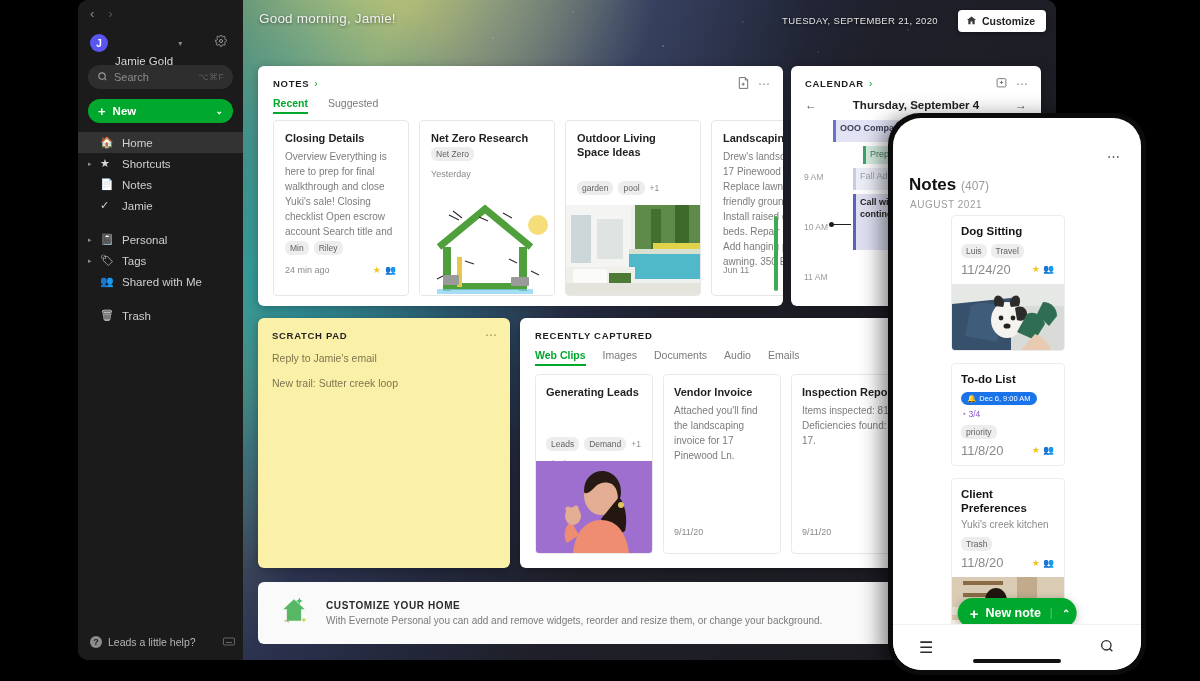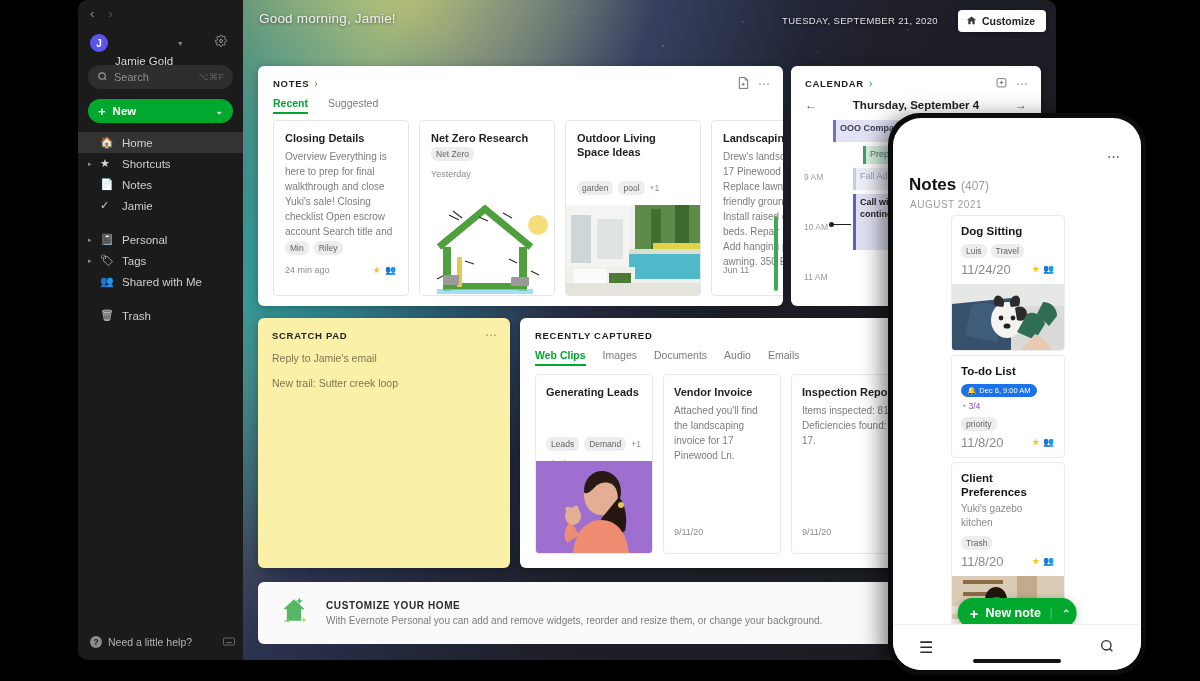--- a/index.html
+++ b/index.html
@@ -227,21 +227,21 @@
     width: 100%; height: 100%; background: #fff;
     border-radius: 28px; overflow: hidden; position: relative;
   }
   .ph-status { position: absolute; left: 0; right: 0; top: 0; height: 26px; display: flex; align-items: center; padding: 0 20px; }
   .ph-time { font-size: 11.5px; font-weight: bold; color: #111; }
   .ph-right { margin-left: auto; display: flex; align-items: center; gap: 4px; }
   .ph-dots { position: absolute; right: 20px; top: 31px; color: #2b2b2b; font-size: 13px; letter-spacing: 1px; }
   .ph-h1 { position: absolute; left: 16px; top: 57px; font-size: 17px; font-weight: bold; color: #111; }
   .ph-count { font-size: 12px; color: #9c9c9c; font-weight: normal; }
   .ph-month { position: absolute; left: 17px; top: 81px; font-size: 10px; color: #9c9c9c; letter-spacing: .5px; }
-  .ph-grid { position: absolute; left: 10px; top: 97px; right: 10px; display: flex; flex-wrap: wrap; gap: 4px; padding-left: 48px; }
+  .ph-grid { position: absolute; left: 10px; top: 97px; right: 10px; display: flex; flex-wrap: wrap; gap: 12px; padding-left: 48px; }
   .ph-card { width: 114px; background: #fff; border: 1px solid #ececec; border-radius: 4px; padding: 9px 9px 7px 9px; position: relative; overflow: hidden; }
   .ph-t { font-size: 11.5px; font-weight: bold; color: #141414; line-height: 1.2; }
   .ph-b { font-size: 10px; color: #8a8a8a; line-height: 1.45; margin-top: 2px; }
   .ph-chip { display: inline-flex; align-items: center; gap: 3px; background: #1a73e8; color: #fff; font-size: 7.5px; padding: 2px 6px; border-radius: 9px; margin-top: 4px; }
   .ph-tagrow { display: flex; gap: 4px; margin-top: 5px; align-items: center; }
   .ph-meta { display: flex; align-items: center; margin-top: 4px; }
   .ph-date { font-size: 13px; color: #8a8a8a; }
   .ph-bdg { margin-left: auto; display: flex; gap: 4px; font-size: 9px; }
   .ph-img { margin: 7px -9px -7px -9px; height: 66px; }
   .newnote-btn {
@@ -335,21 +335,21 @@
         </div>
         <div class="nav-gap"></div>
         <div class="nav-item">
           <span class="ic">🗑</span>
           <span>Trash</span>
         </div>
       </div>
 
     <div class="help-row">
       <span class="qm">?</span>
-      <span>Need a little help?</span>
+      <span>Leads a little help?</span>
       <span class="kbd">
         <svg width="12" height="9" viewBox="0 0 24 16" fill="none" stroke="#7a7a7a" stroke-width="1.6">
           <rect x="1" y="1" width="22" height="14" rx="2"></rect>
             <path d="M6 10h12"></path>
         </svg>
       </span>
     </div>
   </div>
 
   <div id="main">
@@ -622,21 +622,21 @@
             <span class="tag">priority</span>
           </div><div class="ph-meta">
       <span class="ph-date">11/8/20</span>
       <span class="ph-bdg">
         <span class="b-star">★</span>
         <span class="b-share">👥</span>
       </span>
           </div></div>
         <div class="ph-card">
           <div class="ph-t">Client Preferences</div>
-          <div class="ph-b">Yuki's gazebo kitchen</div>
+          <div class="ph-b">Yuki's creek kitchen</div>
           <div class="ph-tagrow">
             <span class="tag">Trash</span>
           </div>
           <div class="ph-meta">
       <span class="ph-date">11/8/20</span>
       <span class="ph-bdg">
         <span class="b-star">★</span>
         <span class="b-share">👥</span>
       </span>
           </div>

